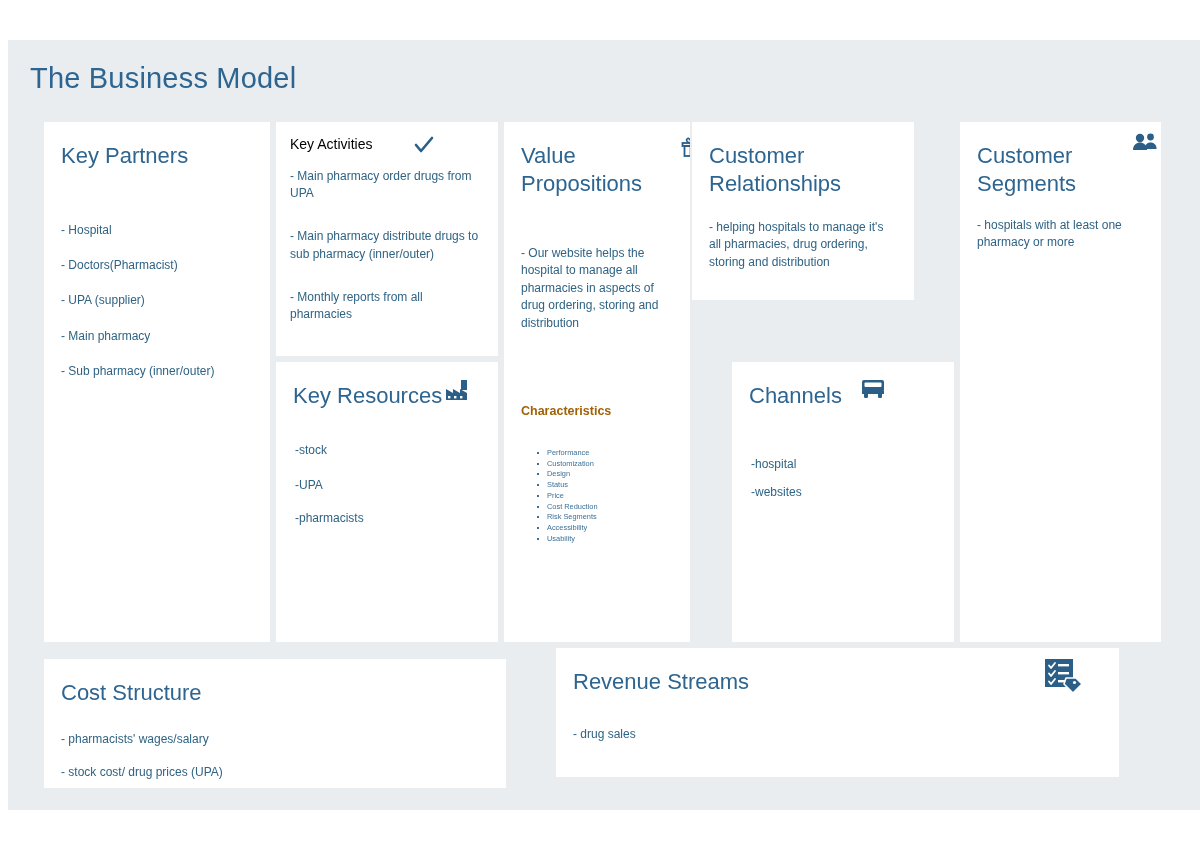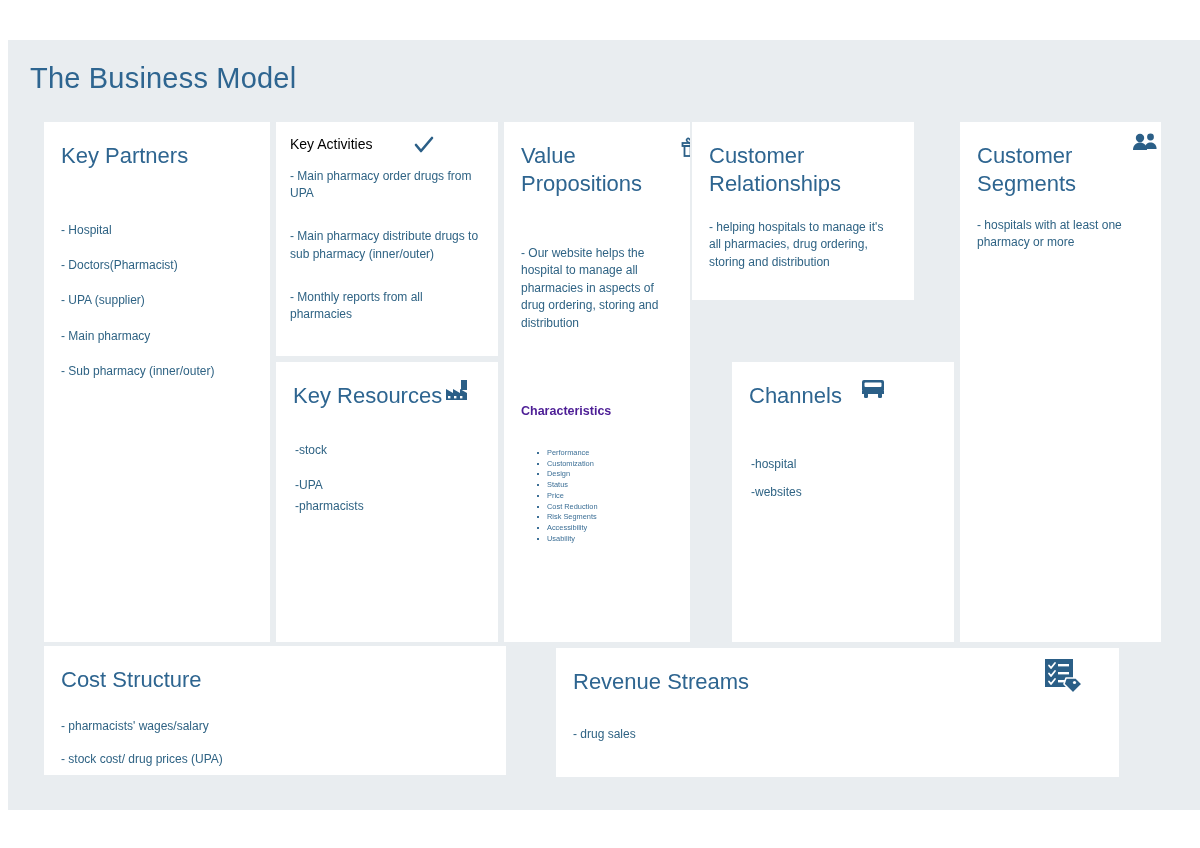--- a/index.html
+++ b/index.html
@@ -46,21 +46,21 @@
   .body-text {
     color: #2f6384;
     font-size: 12px;
     line-height: 1.45;
   }
   .body-list { list-style: none; }
   .body-list li { margin-bottom: 18px; }
   .body-list.tight li { margin-bottom: 12px; }
   .icon { position: absolute; line-height: 0; }
   .char-heading {
-    color: #4c1d95;
+    color: #a16207;
     font-size: 12.5px;
     font-weight: bold;
   }
   .char-list {
     list-style: none;
     margin-top: 30px;
     padding-left: 16px;
   }
   .char-list li {
     color: #3c6f96;
@@ -77,21 +77,21 @@
     background: #3c6f96;
   }
   
   #c-key-partners       { left: 0;    top: 0;   width: 226px; height: 520px; }
   #c-key-activities     { left: 232px;top: 0;   width: 222px; height: 234px; }
   #c-key-resources      { left: 232px;top: 240px; width: 222px; height: 280px; }
   #c-value-props        { left: 460px;top: 0;   width: 186px; height: 520px; }
   #c-cust-relations     { left: 648px;top: 0;   width: 222px; height: 178px; }
   #c-channels           { left: 688px;top: 240px; width: 222px; height: 280px; }
   #c-cust-segments      { left: 916px;top: 0;   width: 201px; height: 520px; }
-  #c-cost-structure     { left: 0;    top: 524px; width: 462px; height: 129px; }
+  #c-cost-structure     { left: 0;    top: 537px; width: 462px; height: 129px; }
   #c-revenue-streams    { left: 512px;top: 526px; width: 563px; height: 129px; }
 
   .pad-lg { padding: 20px 16px 0 17px; }
   .pad-sm { padding: 14px 14px 0 14px; }
 </style>
 </head>
 <body>
 
 <div id="canvas-root">
 
@@ -130,21 +130,21 @@
         <svg width="26" height="24" viewBox="0 0 26 24">
           <path d="M2 22 L2 11 L9 15 L9 11 L16 15 L16 11 L23 15 L23 22 Z" fill="#2b5f87"></path>
           <rect x="17" y="2" width="6" height="10" fill="#2b5f87"></rect>
           <rect x="4" y="18" width="2.4" height="2.4" fill="#ffffff"></rect>
           <rect x="10" y="18" width="2.4" height="2.4" fill="#ffffff"></rect>
           <rect x="16" y="18" width="2.4" height="2.4" fill="#ffffff"></rect>
         </svg>
       </span>
       <ul class="body-list body-text tight" style="margin-top:32px; padding-left:2px;">
         <li style="margin-bottom:18px">-stock</li>
-        <li style="margin-bottom:4px">-UPA</li>
+        <li style="margin-bottom:16px">-UPA</li>
         <li>-pharmacists</li>
       </ul>
     </div>
 
     <div class="card pad-lg" id="c-value-props">
       <div class="card-title">Value Propositions</div>
       <span class="icon" style="left:177px; top:14px;">
         <svg width="20" height="22" viewBox="0 0 20 22">
           <rect x="1.5" y="7" width="17" height="3" fill="none" stroke="#2b5f87" stroke-width="1.8"></rect>
           <rect x="3.5" y="10" width="13" height="10" fill="none" stroke="#2b5f87" stroke-width="1.8"></rect>

